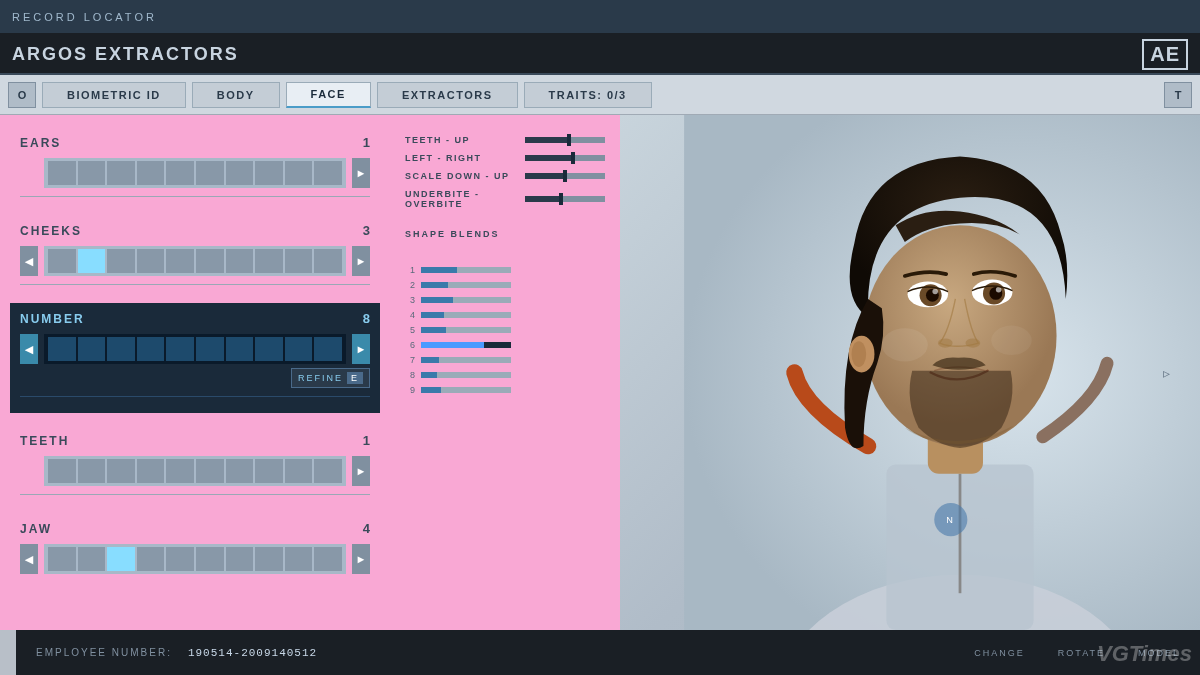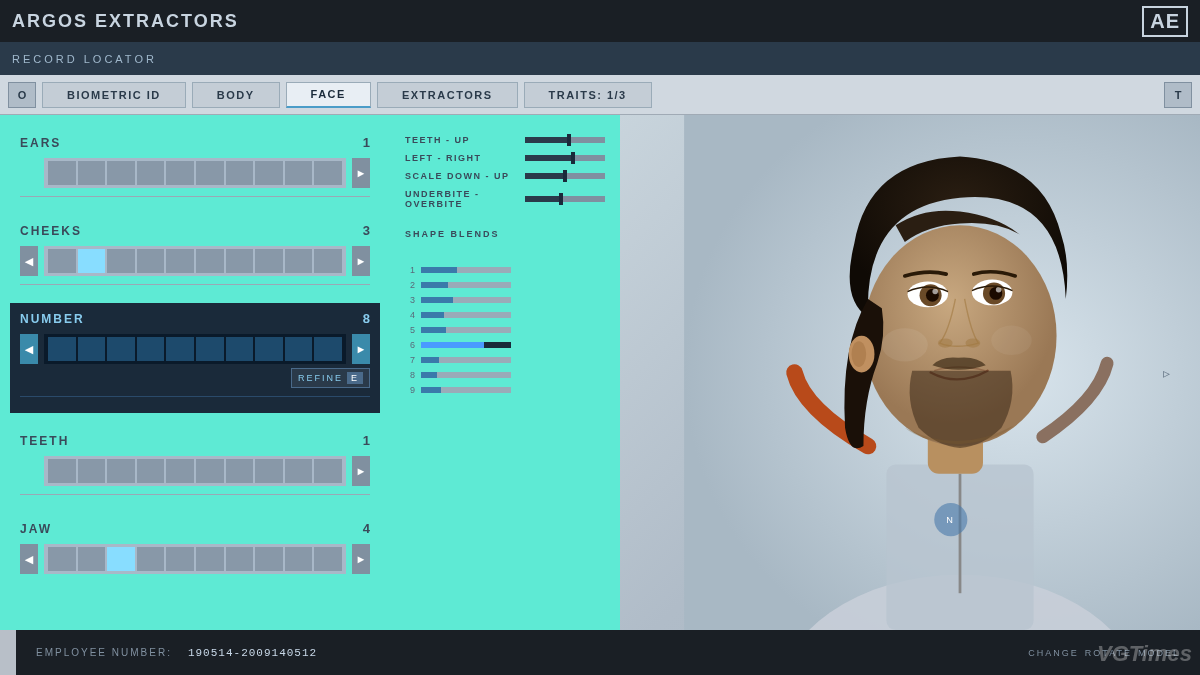--- a/index.html
+++ b/index.html
@@ -107,21 +107,21 @@
       border-bottom: 2px solid #4a9cc8;
       color: #1a2a3a;
     }
 
     
     #main {
       position: absolute;
       top: 115px;
       left: 0; right: 0;
       bottom: 45px;
-      background: #5eead4;
+      background: #f9a8d4;
       display: flex;
     }
 
     
     #left-panel {
       width: 390px;
       padding: 20px 20px;
       display: flex;
       flex-direction: column;
       gap: 0;
@@ -405,21 +405,21 @@
 
     .employee-number {
       color: #c8d8e8;
       font-size: 11px;
       letter-spacing: 1px;
       font-family: Liberation Mono, monospace;
     }
 
     .bottom-actions {
       display: flex;
-      gap: 6px;
+      gap: 33px;
       align-items: center;
     }
 
     .bottom-action {
       color: #8090a0;
       font-size: 9px;
       letter-spacing: 2px;
       cursor: pointer;
     }
 
@@ -443,36 +443,36 @@
     .invisible-arrow {
       width: 18px;
       height: 30px;
       flex-shrink: 0;
     }
   </style>
 </head>
 <body>
 
 <div id="header">
+  <div id="record-locator-bar">
+    <span id="record-locator-text">RECORD LOCATOR</span>
+  </div>
   <div id="title-bar">
     <span id="app-title">ARGOS EXTRACTORS</span>
     <span id="ae-logo">AE</span>
-  </div>
-  <div id="record-locator-bar">
-    <span id="record-locator-text">RECORD LOCATOR</span>
   </div>
 </div>
 
 <div id="tab-bar">
   <div class="tab-btn-small">O</div>
   <div class="tab">BIOMETRIC ID</div>
   <div class="tab">BODY</div>
   <div class="tab active">FACE</div>
   <div class="tab">EXTRACTORS</div>
-  <div class="tab">TRAITS: 1/3</div>
+  <div class="tab">TRAITS: 0/3</div>
   <div style="flex:1"></div>
   <div class="tab-btn-small">T</div>
 </div>
 
 <div id="main">
 
   <div id="left-panel">
 
     <div class="feature-section">
       <div class="feature-header">

